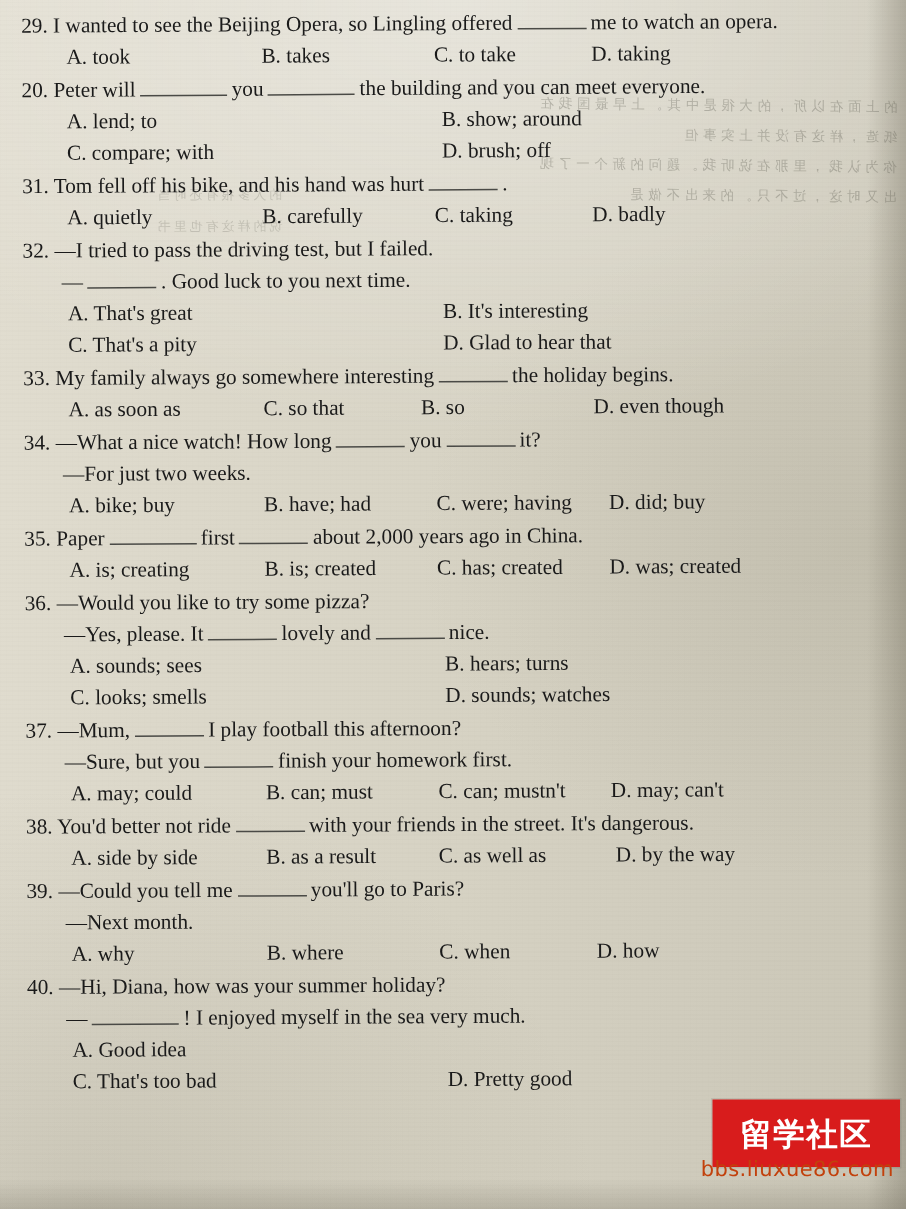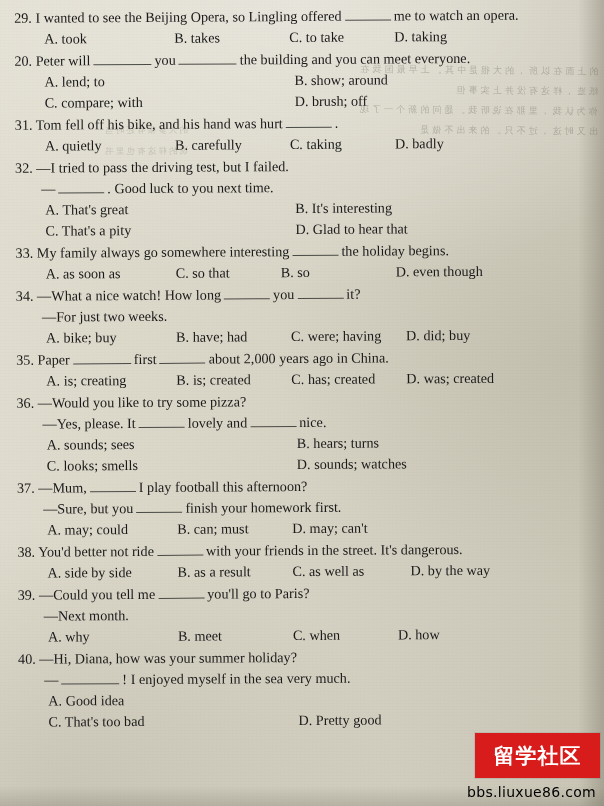--- a/index.html
+++ b/index.html
@@ -121,22 +121,22 @@
     font-family: "DejaVu Sans", sans-serif;
     font-size: 21px;
     font-weight: bold;
     letter-spacing: 1px;
     box-shadow: 0 0 0 1px rgba(0,0,0,.08);
     margin-left: 40px;
   }
   .wm-url {
     position: absolute;
     right: 8px;
-    bottom: 6px;
-    color: #000000;
+    bottom: 18px;
+    color: #c2410c;
     font-family: "DejaVu Sans", sans-serif;
     font-size: 14px;
     letter-spacing: .3px;
   }
   
   .edge-shadow {
     position: absolute;
     top: 0; right: 0; width: 26px; height: 100%;
     background: linear-gradient(270deg, rgba(90,85,70,0.30), rgba(0,0,0,0));
     pointer-events: none;
@@ -281,20 +281,21 @@
     <div class="stem">
       <span>37.</span>
       <span>—Mum,</span><span class="blank b-md"></span><span>I play football this afternoon?</span>
     </div>
     <div class="sub">
       <span>—Sure, but you</span><span class="blank b-md"></span><span>finish your homework first.</span>
     </div>
     <div class="opts">
       <span class="opt" style="width:130px">A. may; could</span>
       <span class="opt" style="width:115px">B. can; must</span>
+      <span class="opt" style="width:115px">C. can; mustn't</span>
       <span class="opt">D. may; can't</span>
     </div>
   </div>
 
   <div class="q">
     <div class="stem">
       <span>38.</span>
       <span>You'd better not ride</span><span class="blank b-md"></span><span>with your friends in the street. It's dangerous.</span>
     </div>
     <div class="opts">
@@ -306,21 +307,21 @@
   </div>
 
   <div class="q">
     <div class="stem">
       <span>39.</span>
       <span>—Could you tell me</span><span class="blank b-md"></span><span>you'll go to Paris?</span>
     </div>
     <div class="sub">—Next month.</div>
     <div class="opts">
       <span class="opt" style="width:130px">A. why</span>
-      <span class="opt" style="width:115px">B. meet</span>
+      <span class="opt" style="width:115px">B. where</span>
       <span class="opt" style="width:105px">C. when</span>
       <span class="opt">D. how</span>
     </div>
   </div>
 
   <div class="q">
     <div class="stem">
       <span>40.</span>
       <span>—Hi, Diana, how was your summer holiday?</span>
     </div>

